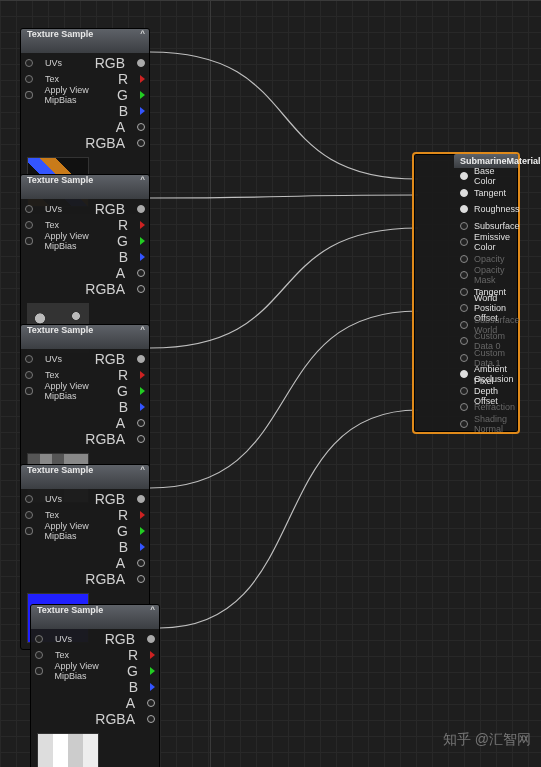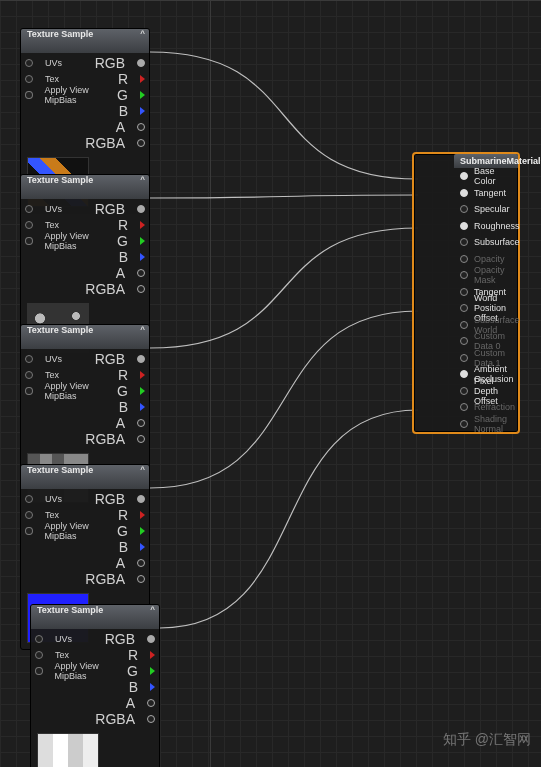--- a/index.html
+++ b/index.html
@@ -426,33 +426,33 @@
   <div id="result-rows">
       <div class="r-row">
     <span class="r-pin conn"></span>
     <span class="r-label ">Base Color</span>
   </div>
       <div class="r-row">
     <span class="r-pin conn"></span>
     <span class="r-label ">Tangent</span>
   </div>
       <div class="r-row">
-    <span class="r-pin "></span>
-    <span class="r-label ">Specular</span>
-  </div>
-      <div class="r-row">
     <span class="r-pin conn"></span>
     <span class="r-label ">Roughness</span>
   </div>
       <div class="r-row">
     <span class="r-pin "></span>
     <span class="r-label ">Subsurface</span>
   </div>
       <div class="r-row">
     <span class="r-pin "></span>
+    <span class="r-label ">Emissive Color</span>
+  </div>
+      <div class="r-row">
+    <span class="r-pin "></span>
     <span class="r-label dim">Opacity</span>
   </div>
       <div class="r-row">
     <span class="r-pin "></span>
     <span class="r-label dim">Opacity Mask</span>
   </div>
       <div class="r-row">
     <span class="r-pin "></span>
     <span class="r-label ">Tangent</span>
   </div>

